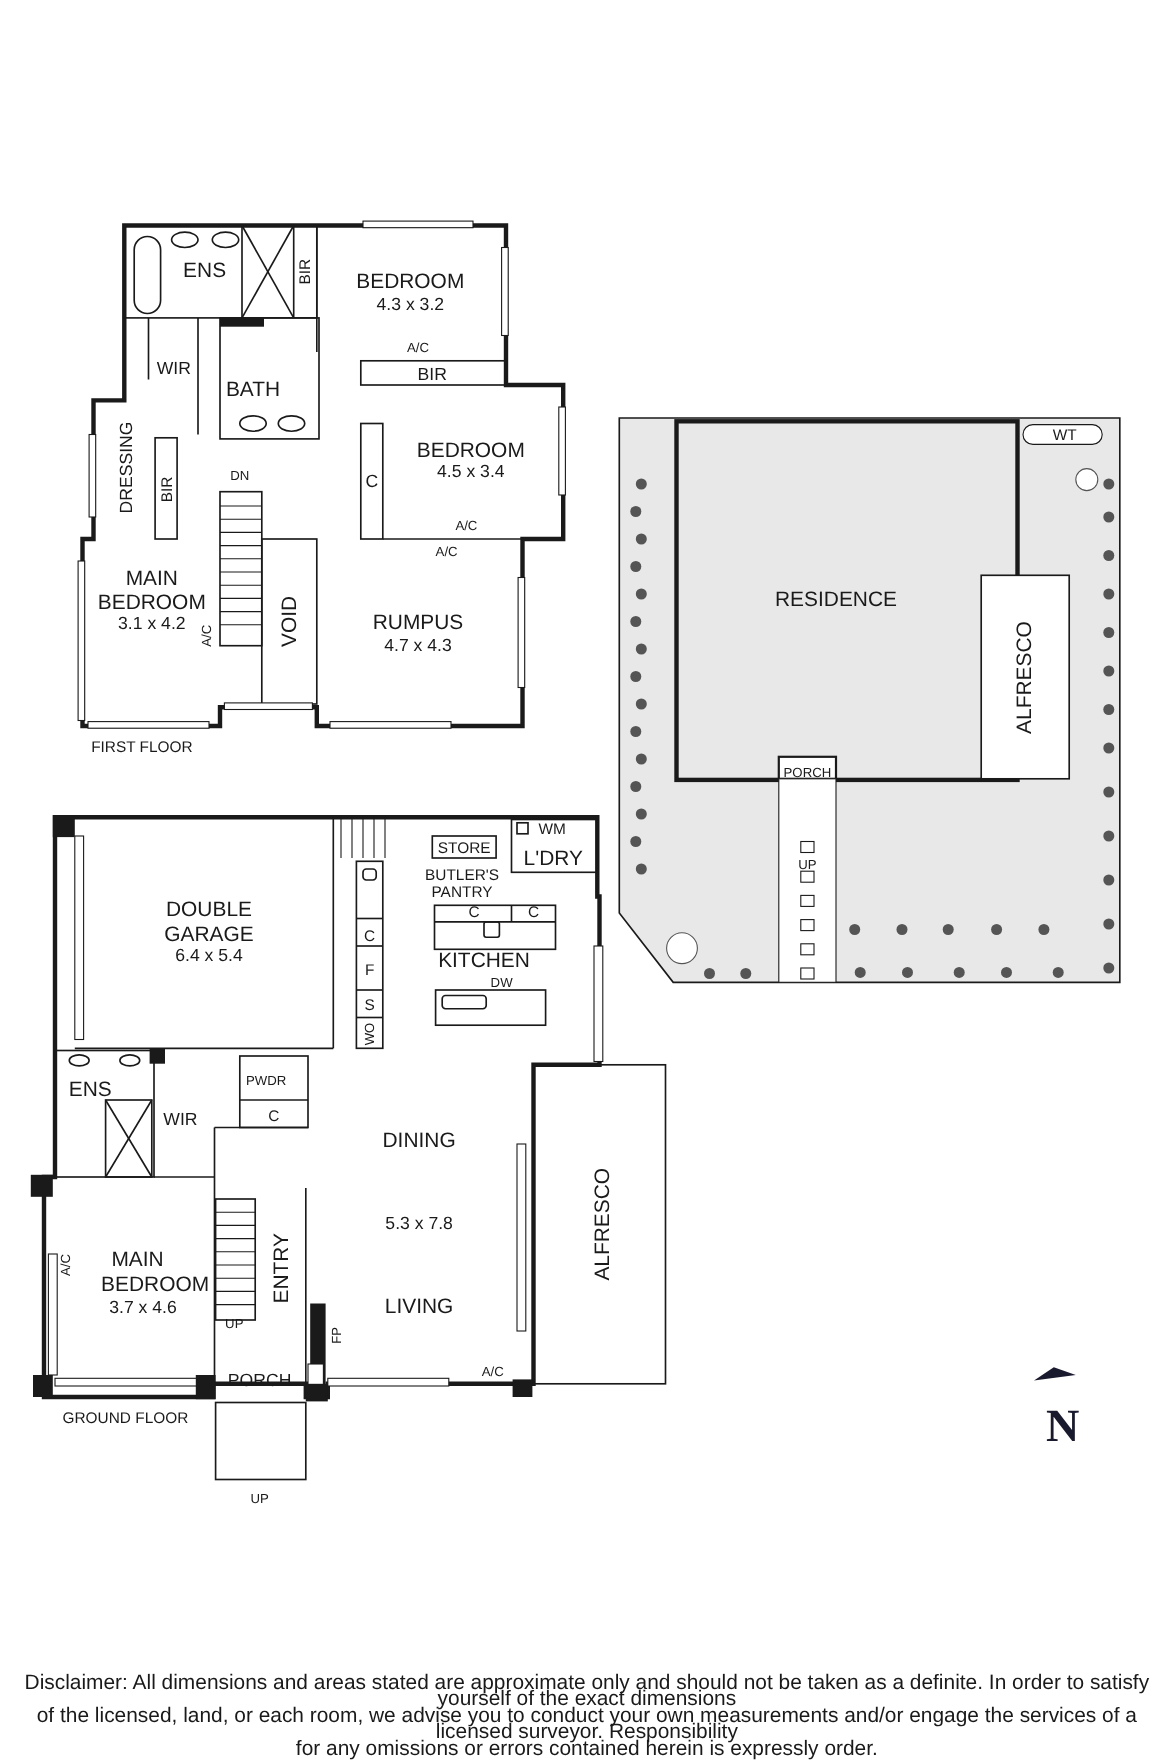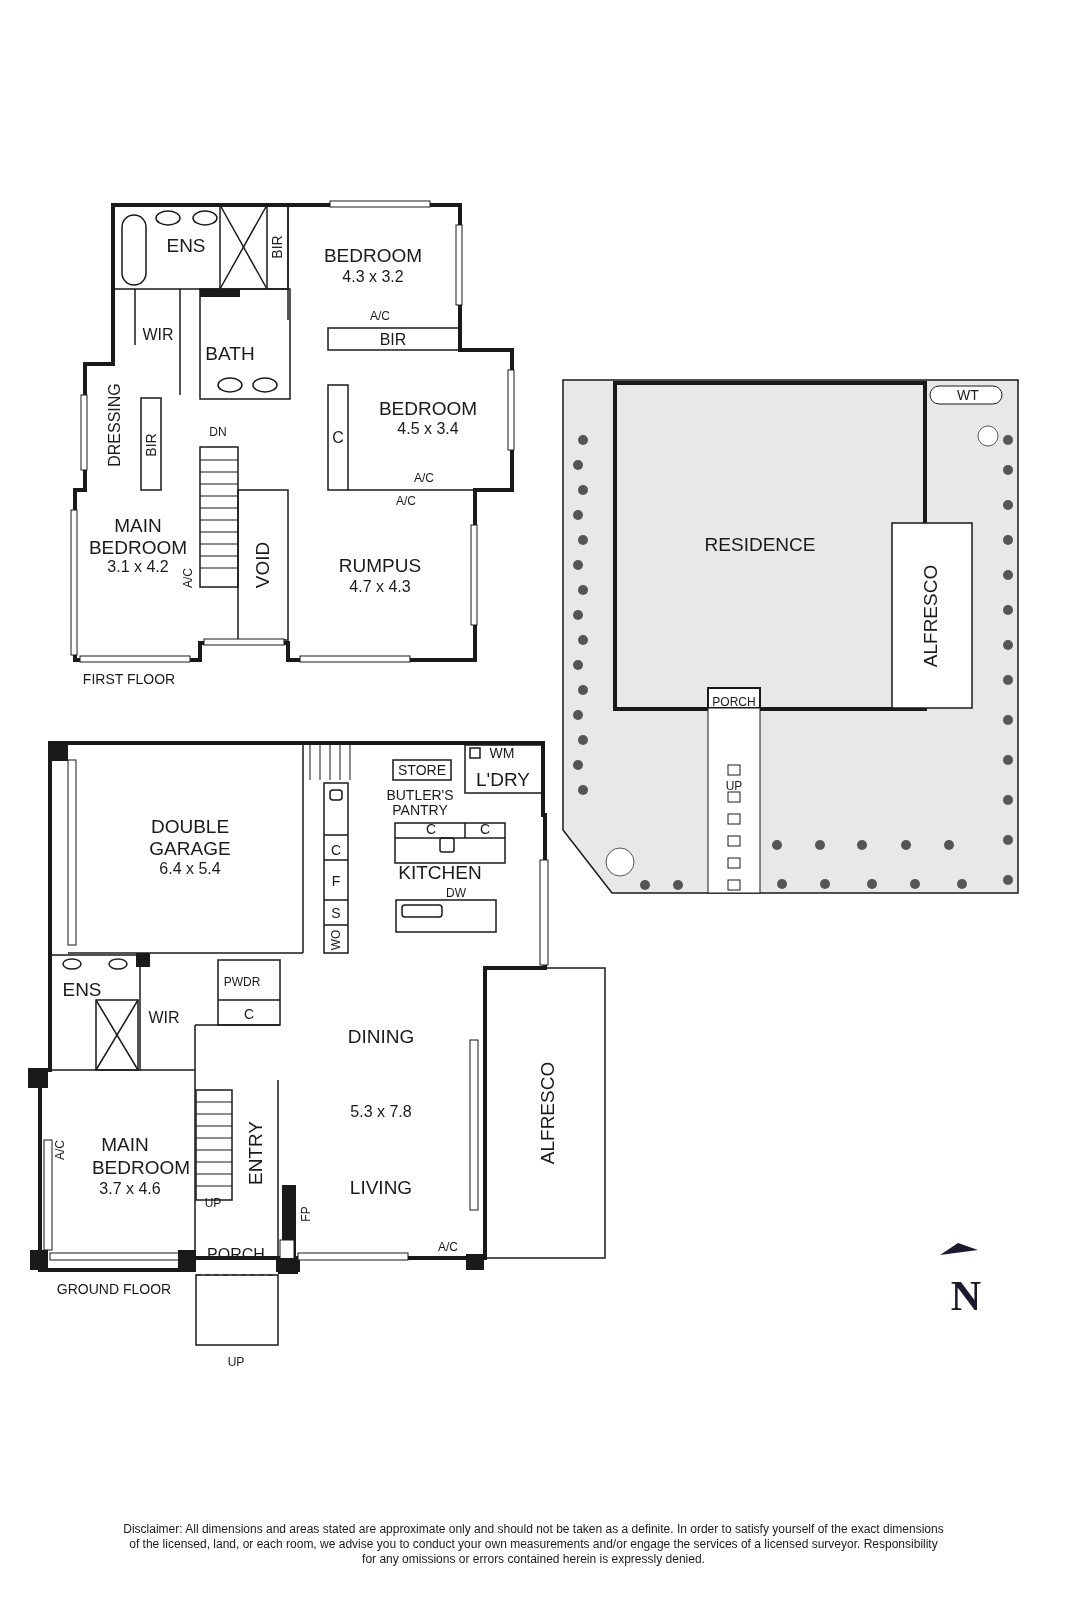--- a/index.html
+++ b/index.html
@@ -6,21 +6,21 @@
   body { width:1067px; height:1600px; position:relative; overflow:hidden; font-family:"Liberation Sans", sans-serif; color:#1a1a1a; }
   svg { position:absolute; left:0; top:0; }
   .lbl { font-family:"Liberation Sans", sans-serif; fill:#1a1a1a; }
   .big { font-size:19px; }
   .med { font-size:16px; }
   .sm { font-size:14px; }
   .xs { font-size:12px; }
   .wall { stroke:#1a1a1a; stroke-width:4; fill:none; }
   .thin { stroke:#1a1a1a; stroke-width:1.5; fill:none; }
   .win { stroke:#1a1a1a; stroke-width:1; fill:#fff; }
-  .disclaimer { position:absolute; left:0; top:1522px; width:1067px; text-align:center; font-size:12px; line-height:15px; color:#1a1a1a; }
+  .disclaimer { position:absolute; left:0; top:1522px; width:1067px; text-align:center; font-size:19px; line-height:15px; color:#1a1a1a; }
   .disclaimer span { display:block; }
 </style>
 </head>
 <body>
 
 <svg width="1067" height="1600" viewBox="0 0 1067 1600">
 
   <g>
 
     <path class="wall" d="M113,205 L460,205 L460,350 L512,350 L512,490 L475,490 L475,660 L288,660 L288,643 L200,643 L200,660 L75,660 L75,490 L85,490 L85,364 L113,364 Z"></path>
@@ -281,14 +281,14 @@
 
   <g>
     <path d="M940,1255 L958,1243 L978,1250 Z" fill="#1a1a2e"></path>
   </g>
   <text x="966" y="1310" text-anchor="middle" style="font-family:'Liberation Serif', serif; font-size:42px; font-weight:bold; fill:#1a1a2e;">N</text>
 </svg>
 
 <div class="disclaimer">
   <span>Disclaimer: All dimensions and areas stated are approximate only and should not be taken as a definite. In order to satisfy yourself of the exact dimensions</span>
   <span>of the licensed, land, or each room, we advise you to conduct your own measurements and/or engage the services of a licensed surveyor. Responsibility</span>
-  <span>for any omissions or errors contained herein is expressly denied.</span>
+  <span>for any omissions or errors contained herein is expressly order.</span>
 </div>
 
 </body></html>

